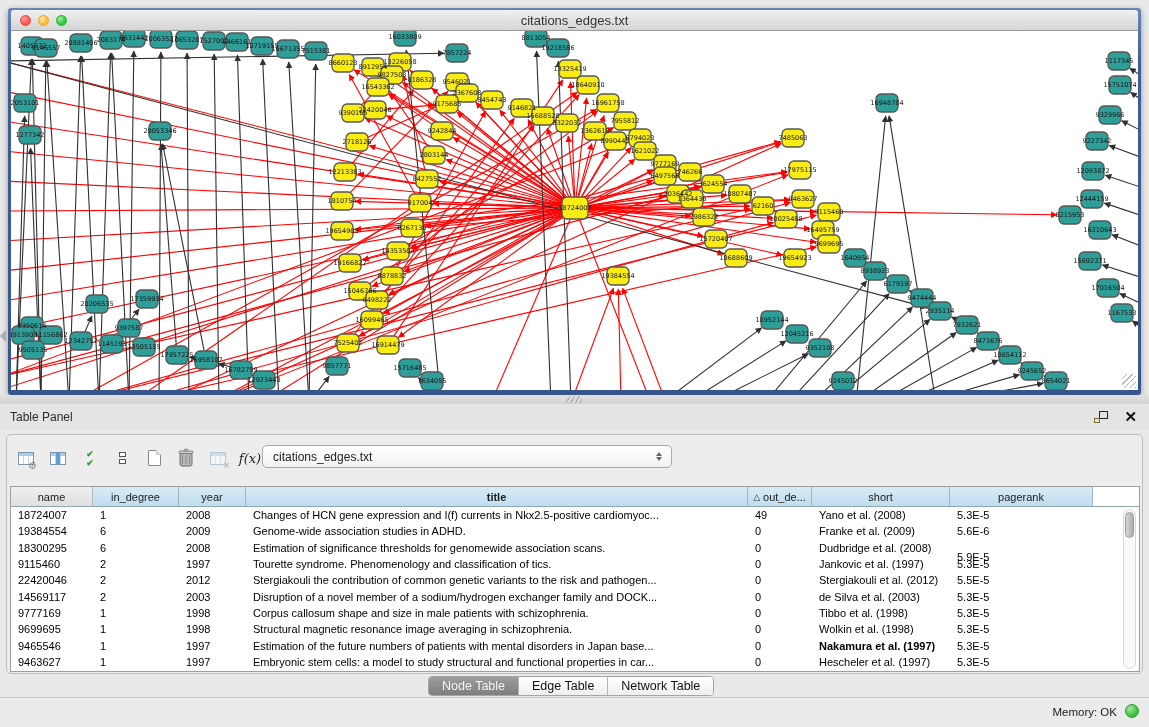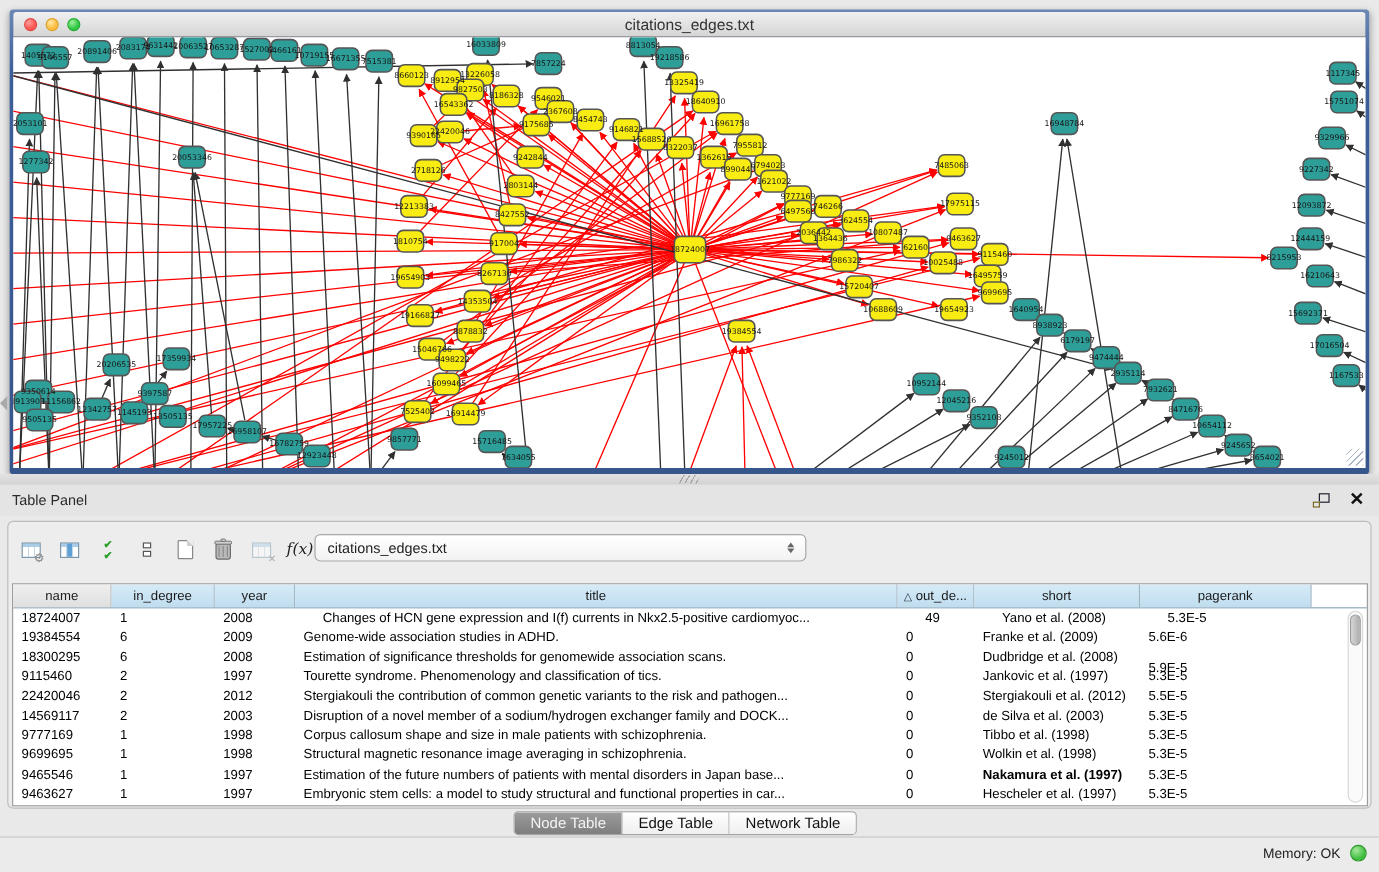--- a/index.html
+++ b/index.html
@@ -620,40 +620,40 @@
     <div id="thead">
         <div class="th grey" style="width: 82px;">
           <span>name</span>
         </div>
         <div class="th" style="width: 86px;">
           <span>in_degree</span>
         </div>
         <div class="th" style="width: 67px;">
           <span>year</span>
         </div>
-        <div class="th" style="width: 502px;">
+        <div class="th" style="width: 502px; font-weight: bold;">
           <span>title</span>
         </div>
         <div class="th" style="width: 64px;">
           <span class="sort">△</span>
           <span>out_de...</span>
         </div>
         <div class="th" style="width: 138px;">
           <span>short</span>
         </div>
         <div class="th" style="width: 143px;">
           <span>pagerank</span>
         </div>
       </div>
     <div id="tbody">
         <div class="tr">
           <div class="td" style="width: 82px;">18724007</div>
           <div class="td" style="width: 86px;">1</div>
           <div class="td" style="width: 67px;">2008</div>
-          <div class="td" style="width: 502px; margin-left: 16px;">Changes of HCN gene expression and I(f) currents in Nkx2.5-positive cardiomyoc...</div>
+          <div class="td" style="width: 502px;">Changes of HCN gene expression and I(f) currents in Nkx2.5-positive cardiomyoc...</div>
           <div class="td" style="width: 64px;">49</div>
           <div class="td" style="width: 138px;">Yano et al. (2008)</div>
           <div class="td" style="width: 143px;">5.3E-5</div>
         </div>
         <div class="tr">
           <div class="td" style="width: 82px;">19384554</div>
           <div class="td" style="width: 86px;">6</div>
           <div class="td" style="width: 67px;">2009</div>
           <div class="td" style="width: 502px;">Genome-wide association studies in ADHD.</div>
           <div class="td" style="width: 64px;">0</div>

